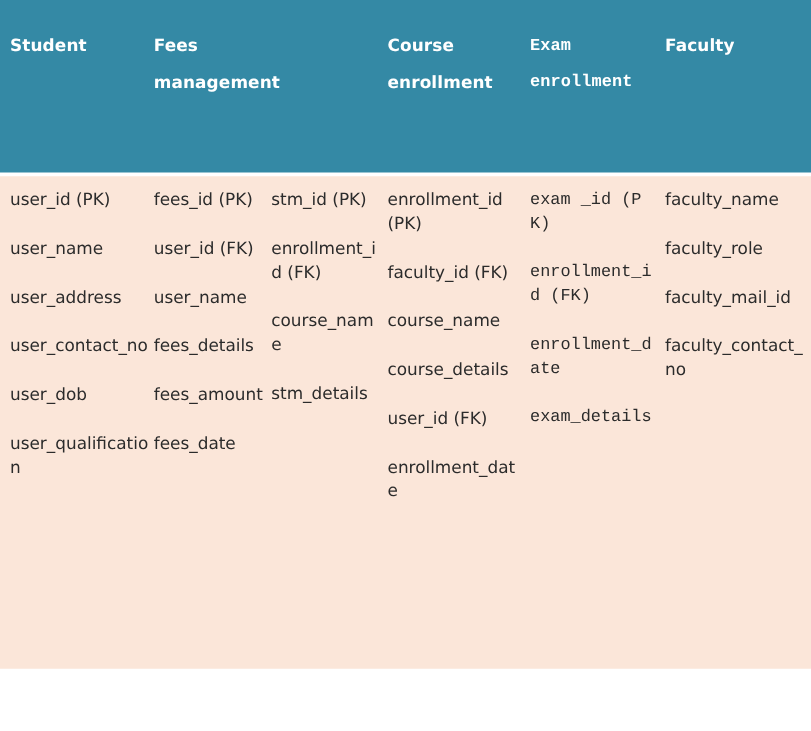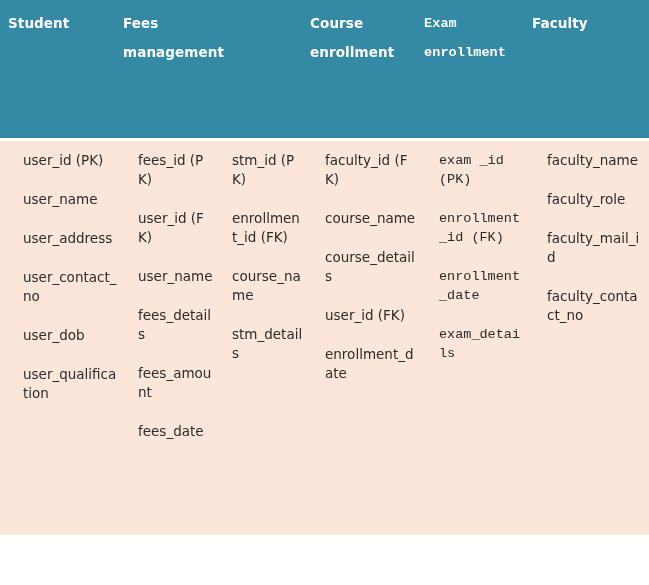--- a/index.html
+++ b/index.html
@@ -22,21 +22,21 @@
   }
 
   
   .thead {
     background: #3489a5;
     height: 138px;
     position: relative;
   }
   .thead .col {
     position: absolute;
-    top: 9px;
+    top: 23px;
     color: #ffffff;
     font-size: 13.5px;
     font-weight: bold;
     line-height: 29px;
     letter-spacing: 0.1px;
   }
 
   
   .hgap {
     height: 3px;
@@ -50,21 +50,21 @@
     position: relative;
   }
   .tbody .col {
     position: absolute;
     top: 10px;
     color: #2b2b2b;
     font-size: 13.5px;
     line-height: 19px;
   }
   .tbody .col .field {
-    margin: 0 0 20px 15px;
+    margin: 0 0 20px 0;
     white-space: normal;
     word-break: break-all;
   }
   .tbody .col .field:last-child {
     margin-bottom: 0;
   }
 
   
   .c0 { left: 8px;   width: 112px; }
   .c1 { left: 123px; width: 90px;  }
@@ -109,20 +109,21 @@
     </div>
 
     <div class="col c2">
       <div class="field">stm_id (PK)</div>
       <div class="field">enrollment_id (FK)</div>
       <div class="field">course_name</div>
       <div class="field">stm_details</div>
     </div>
 
     <div class="col c3">
+      <div class="field">enrollment_id (PK)</div>
       <div class="field">faculty_id (FK)</div>
       <div class="field">course_name</div>
       <div class="field">course_details</div>
       <div class="field">user_id (FK)</div>
       <div class="field">enrollment_date</div>
     </div>
 
     <div class="col c4">
       <div class="field">exam _id (PK)</div>
       <div class="field">enrollment_id (FK)</div>

